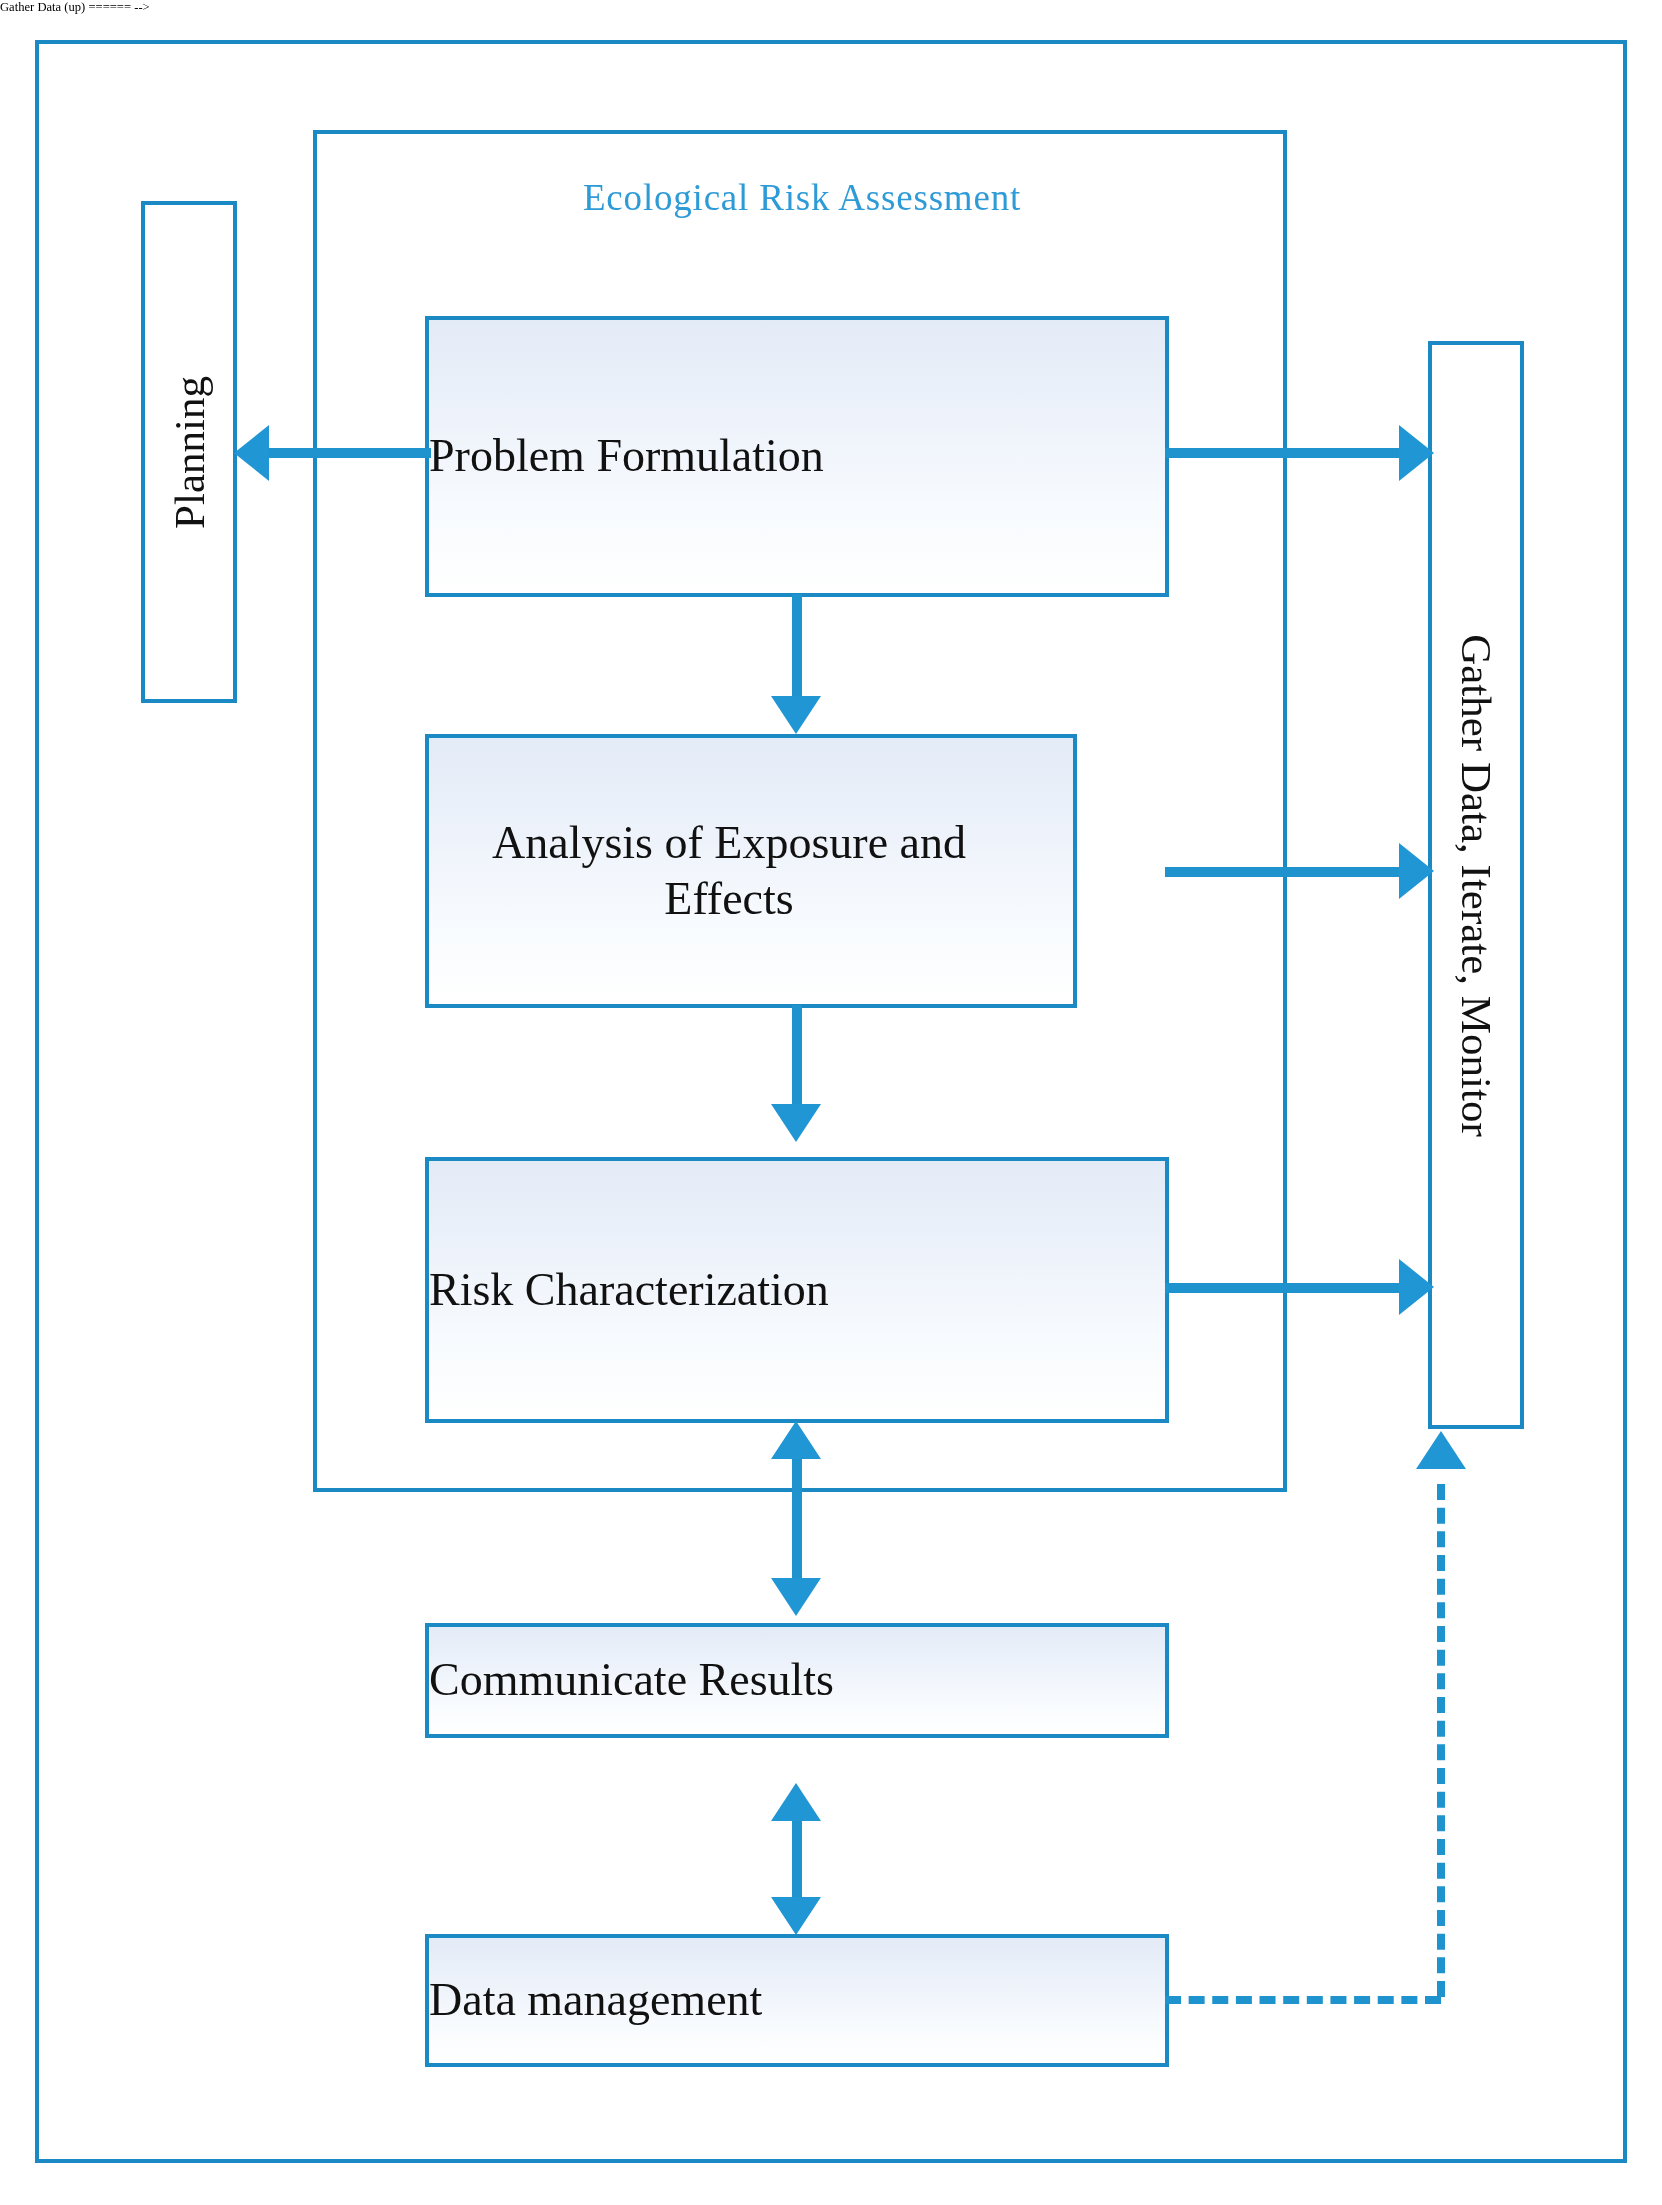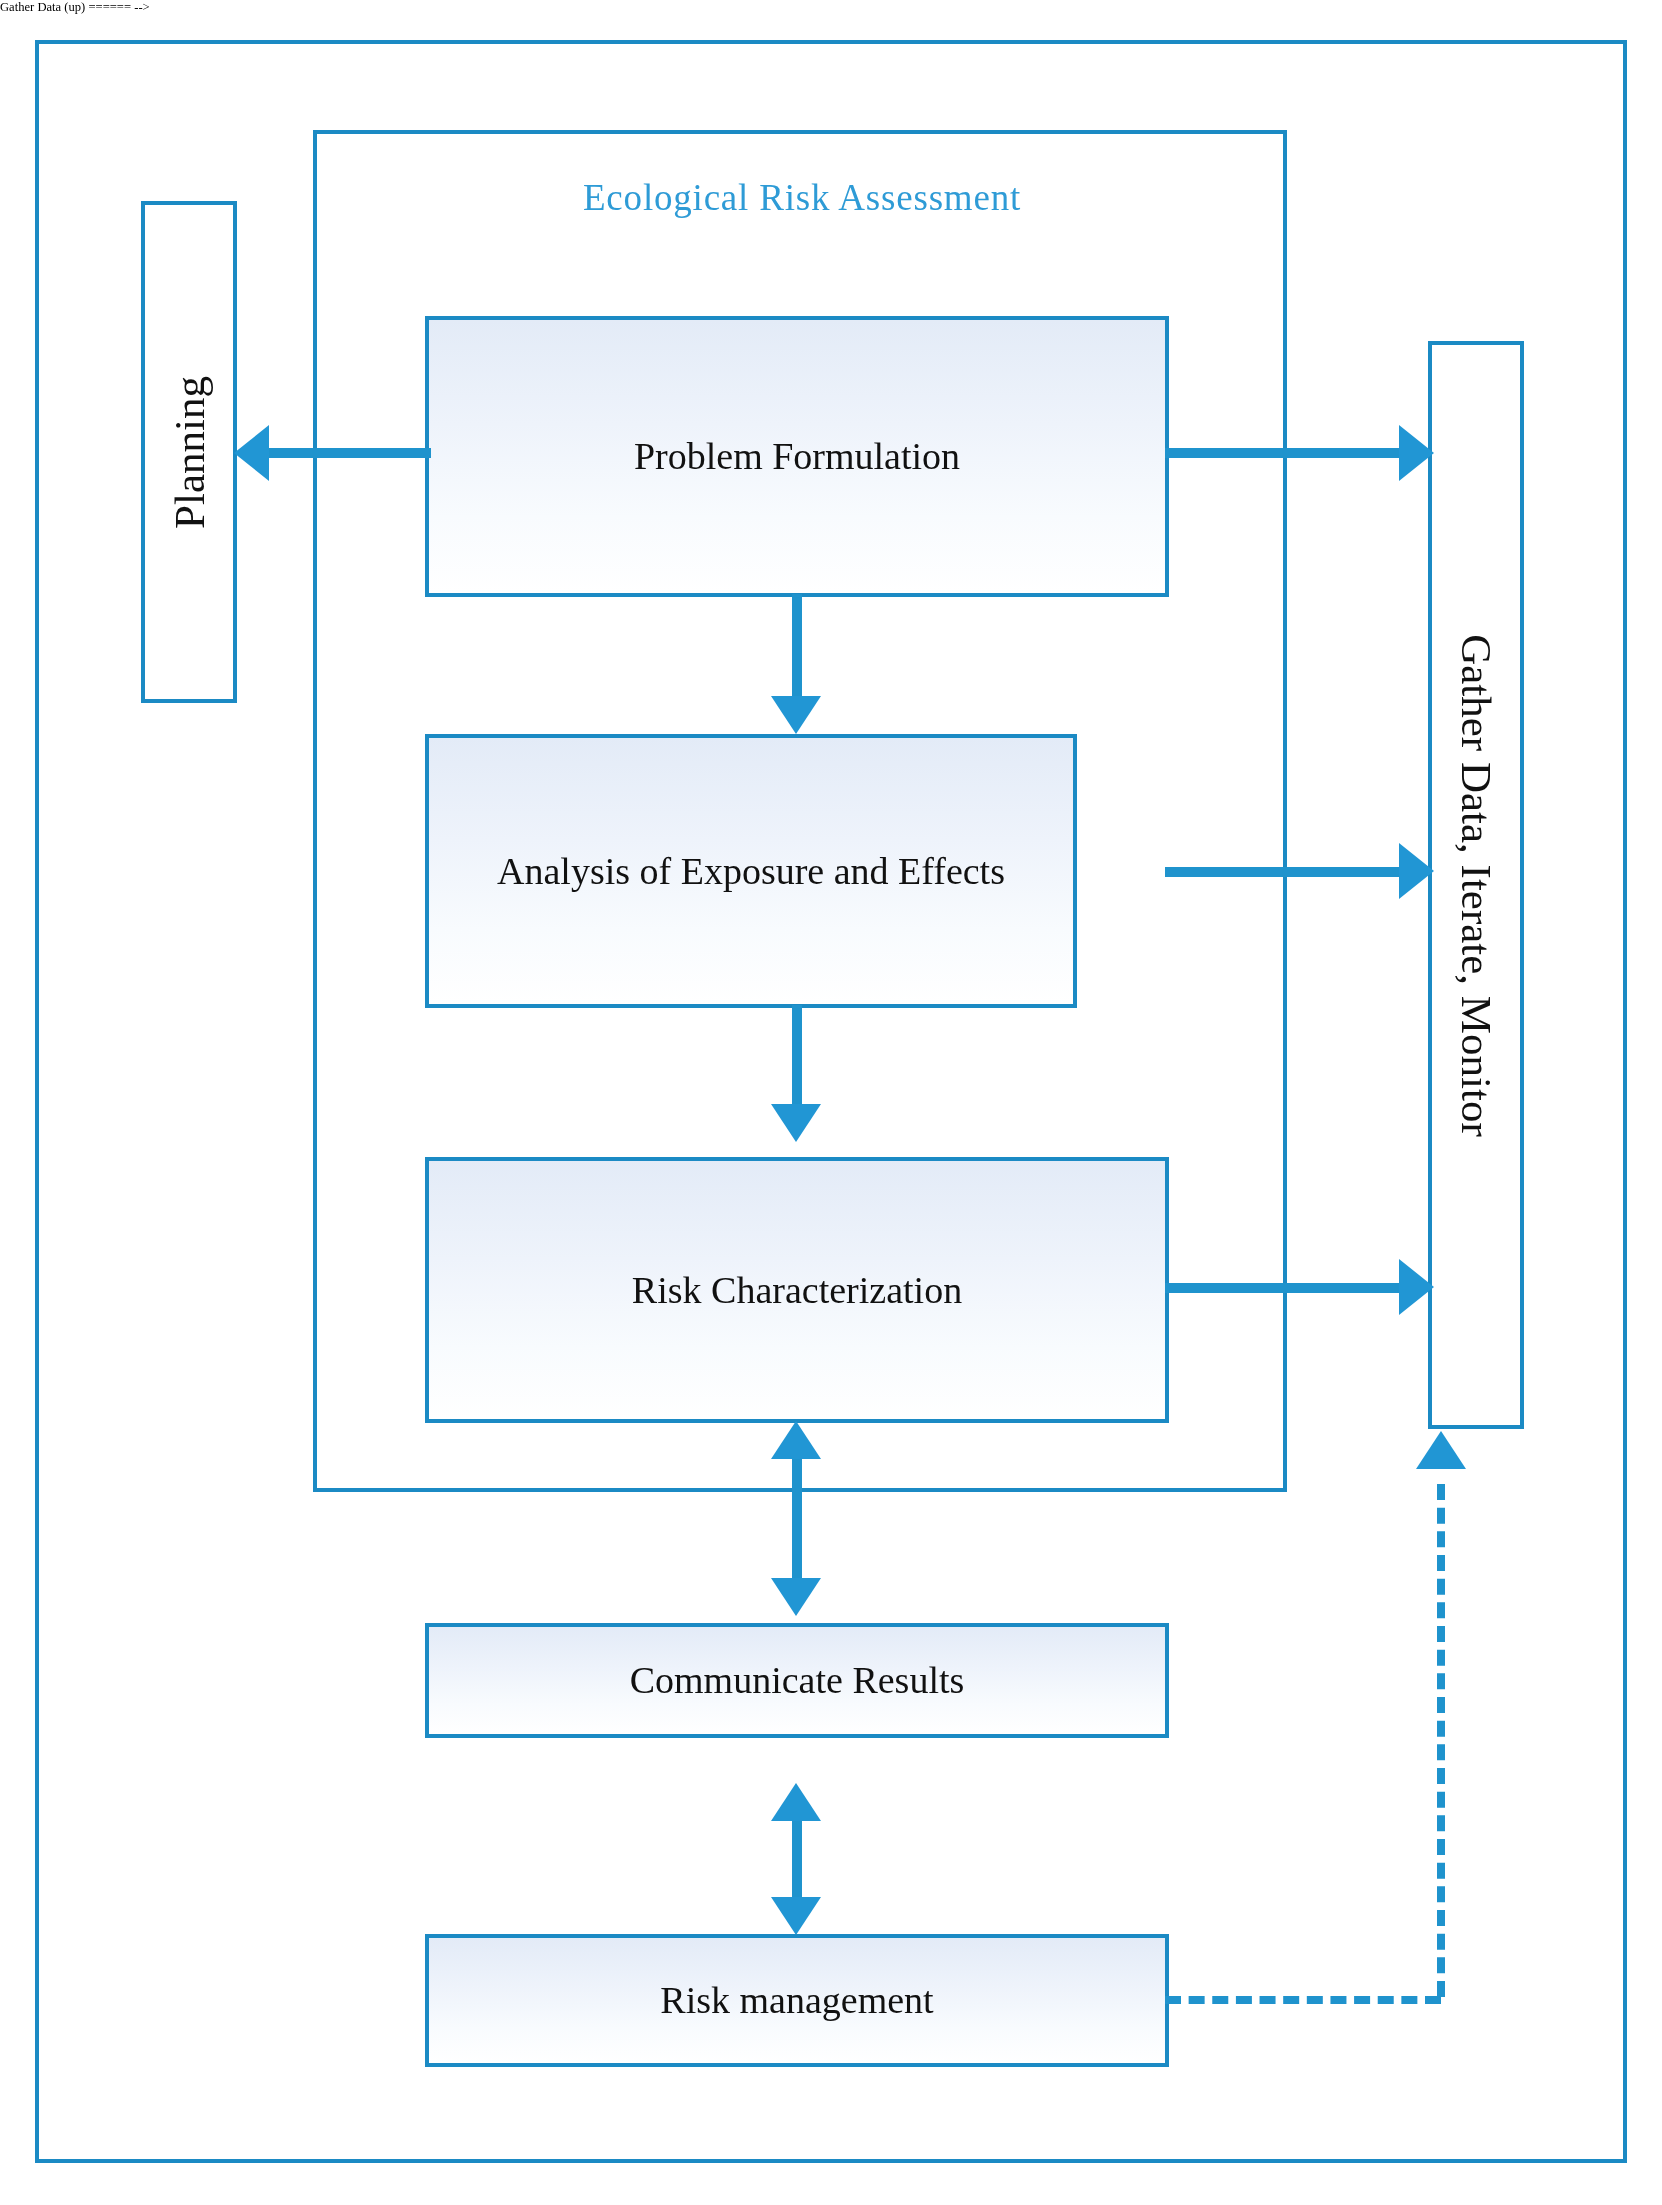--- a/index.html
+++ b/index.html
@@ -54,24 +54,24 @@
   }
 
   
   .pbox {
     position: absolute;
     border: 4.7px solid #1b8ac4;
     box-sizing: border-box;
     background: linear-gradient(to bottom, #e3ebf7 0%, #eef3fb 38%, #f8fbfe 72%, #ffffff 100%);
     display: flex;
     align-items: center;
-    justify-content: center;
+    justify-content: flex-start;
     text-align: center;
     color: #111111;
-    font-size: 38px;
+    font-size: 46px;
     line-height: 1.22;
   }
 
   .box-problem        { left: 425px; top: 316px;  width: 744px; height: 281px; }
   .box-analysis       { left: 425px; top: 734px;  width: 652px; height: 274px; font-family: Liberation Serif, serif; }
   .box-riskchar       { left: 425px; top: 1157px; width: 744px; height: 266px; }
   .box-communicate    { left: 425px; top: 1623px; width: 744px; height: 115px; }
   .box-riskmgmt       { left: 425px; top: 1934px; width: 744px; height: 133px; }
 
   
@@ -171,21 +171,21 @@
 
   <div class="pbox box-communicate">
     <span>Communicate Results</span>
   </div>
 
   <div class="pbox box-riskchar">
     <span>Risk Characterization</span>
   </div>
 
   <div class="pbox box-riskmgmt">
-    <span>Risk management</span>
+    <span>Data management</span>
   </div>
 
   
   <div class="ln" style="left:265px; top:448px; width:166px; height:9.5px;"></div>
   <div class="arrow arrow-left" style="left:234px; top:425px;"></div>
 
   
   <div class="ln" style="left:1165px; top:448px; width:237px; height:9.5px;"></div>
   <div class="arrow arrow-right" style="left:1399px; top:425px;"></div>
 

